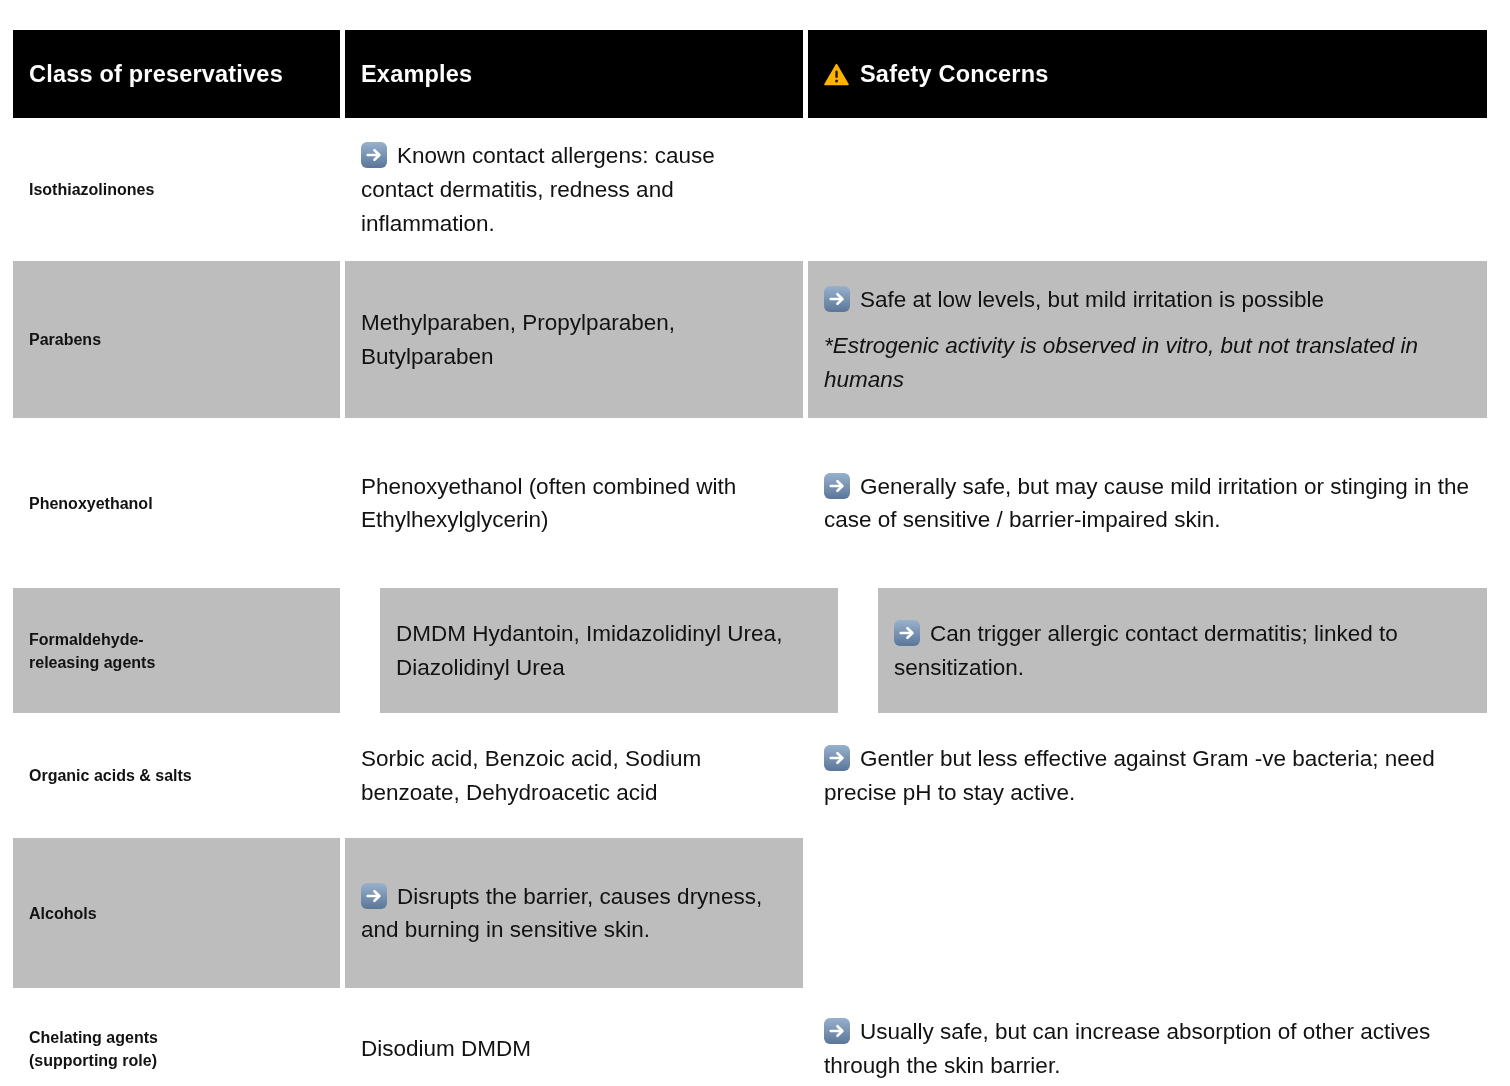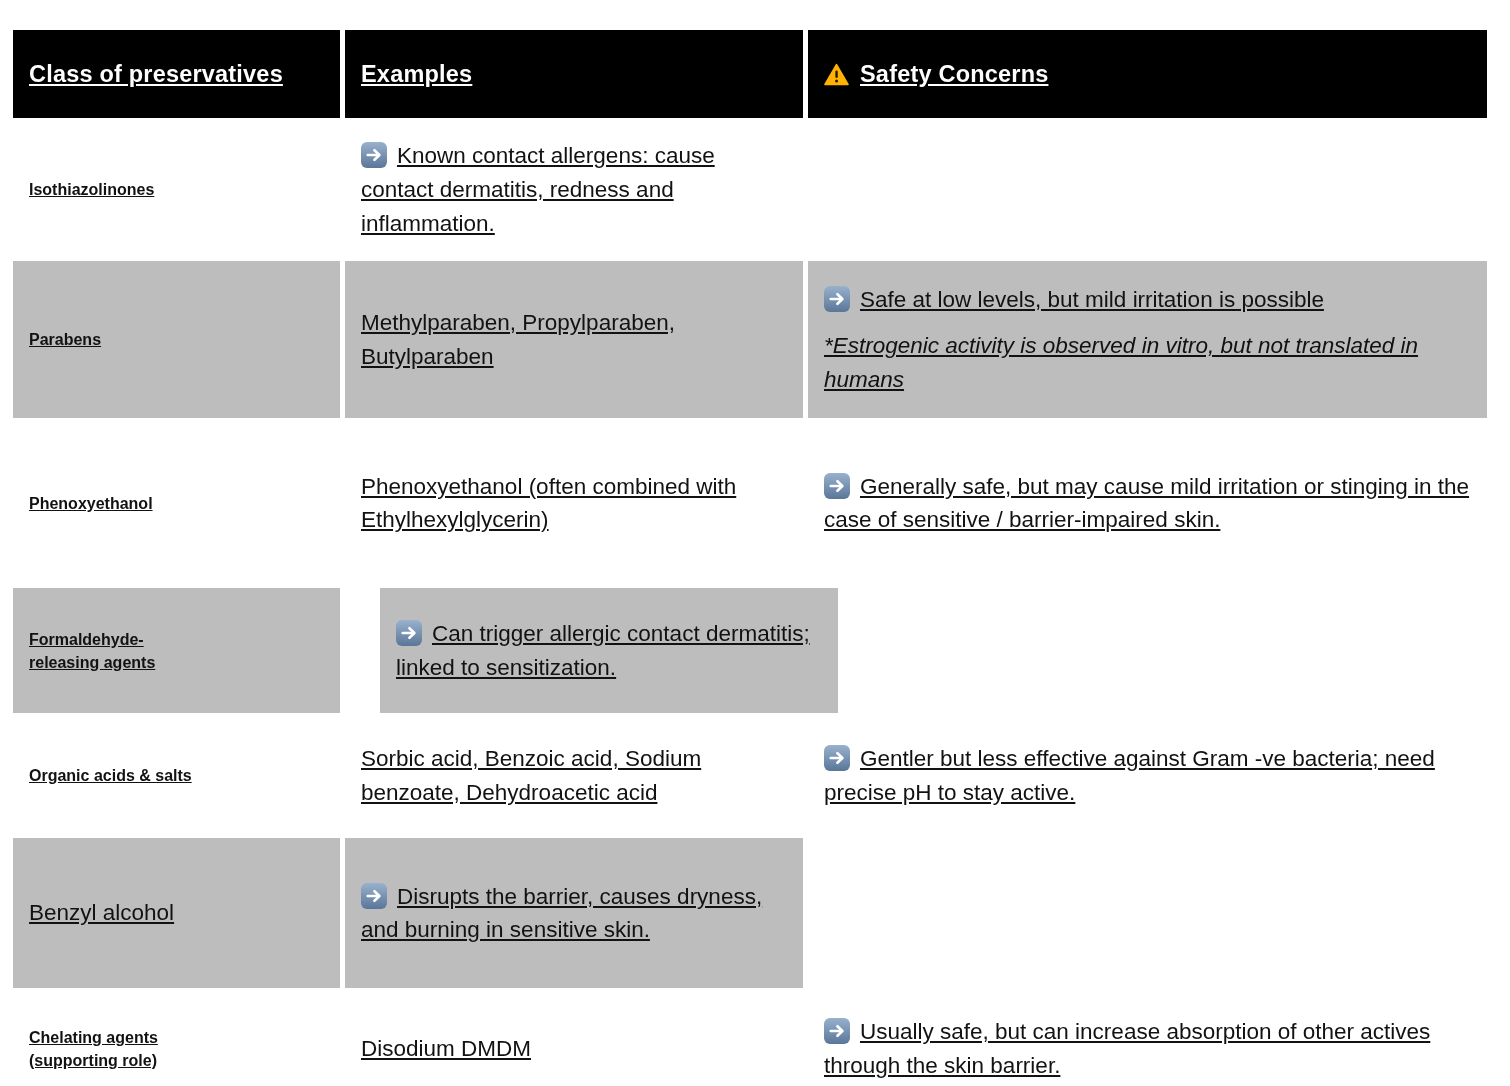--- a/index.html
+++ b/index.html
@@ -17,21 +17,20 @@
   .grid {
     display: grid;
     grid-template-columns: 327px 458px 1fr;
     column-gap: 5px;
   }
   .cell {
     display: flex;
     align-items: center;
     padding: 21px 16px;
     background: var(--plain-bg, #ffffff);
-    text-decoration: underline;
   }
   
   .header { min-height: 88px; }
   .header .cell {
     background: var(--header-bg, #000000);
     color: var(--header-text, #ffffff);
     font-weight: 700;
     font-size: 23.5px;
     letter-spacing: 0.2px;
   }
@@ -124,20 +123,23 @@
           <div class="safety-inner"><span class="arrow-icon"><svg viewBox="0 0 24 24" width="26" height="26">
                 <rect width="24" height="24" rx="5.5" fill="url(#arrowGrad)"></rect>
                 <path d="M6.2 12 H16.2" stroke="#ffffff" stroke-width="2.4" stroke-linecap="round"></path>
                 <path d="M12.4 7.6 L17 12 L12.4 16.4" fill="none" stroke="#ffffff" stroke-width="2.4" stroke-linecap="round" stroke-linejoin="round"></path>
               </svg></span><span>Generally safe, but may cause mild irritation or stinging in the case of sensitive / barrier-impaired skin.</span></div>
         </div>
       </div>
       <div class="grid row row-3 shaded">
         <div class="cell class-cell"><span>Formaldehyde-
 releasing agents</span></div>
+        <div class="cell examples-cell">
+          <span>DMDM Hydantoin, Imidazolidinyl Urea, Diazolidinyl Urea</span>
+        </div>
         <div class="cell safety-cell">
           <div class="safety-inner"><span class="arrow-icon"><svg viewBox="0 0 24 24" width="26" height="26">
                 <rect width="24" height="24" rx="5.5" fill="url(#arrowGrad)"></rect>
                 <path d="M6.2 12 H16.2" stroke="#ffffff" stroke-width="2.4" stroke-linecap="round"></path>
                 <path d="M12.4 7.6 L17 12 L12.4 16.4" fill="none" stroke="#ffffff" stroke-width="2.4" stroke-linecap="round" stroke-linejoin="round"></path>
               </svg></span><span>Can trigger allergic contact dermatitis; linked to sensitization.</span></div>
         </div>
       </div>
       <div class="grid row row-4 plain">
         <div class="cell class-cell"><span>Organic acids &amp; salts</span></div>
@@ -146,23 +148,21 @@
         </div>
         <div class="cell safety-cell">
           <div class="safety-inner"><span class="arrow-icon"><svg viewBox="0 0 24 24" width="26" height="26">
                 <rect width="24" height="24" rx="5.5" fill="url(#arrowGrad)"></rect>
                 <path d="M6.2 12 H16.2" stroke="#ffffff" stroke-width="2.4" stroke-linecap="round"></path>
                 <path d="M12.4 7.6 L17 12 L12.4 16.4" fill="none" stroke="#ffffff" stroke-width="2.4" stroke-linecap="round" stroke-linejoin="round"></path>
               </svg></span><span>Gentler but less effective against Gram -ve bacteria; need precise pH to stay active.</span></div>
         </div>
       </div>
       <div class="grid row row-5 shaded">
-        <div class="cell examples-cell">
-          <span>Benzyl alcohol</span>
-        </div>
+        <div class="cell class-cell"><span>Alcohols</span></div>
         <div class="cell safety-cell">
           <div class="safety-inner"><span class="arrow-icon"><svg viewBox="0 0 24 24" width="26" height="26">
                 <rect width="24" height="24" rx="5.5" fill="url(#arrowGrad)"></rect>
                 <path d="M6.2 12 H16.2" stroke="#ffffff" stroke-width="2.4" stroke-linecap="round"></path>
                 <path d="M12.4 7.6 L17 12 L12.4 16.4" fill="none" stroke="#ffffff" stroke-width="2.4" stroke-linecap="round" stroke-linejoin="round"></path>
               </svg></span><span>Disrupts the barrier, causes dryness, and burning in sensitive skin.</span></div>
         </div>
       </div>
       <div class="grid row row-6 plain">
         <div class="cell class-cell"><span>Chelating agents

